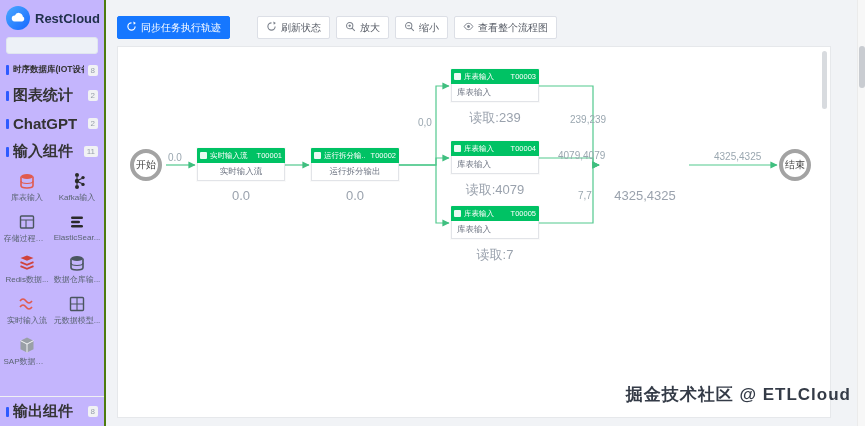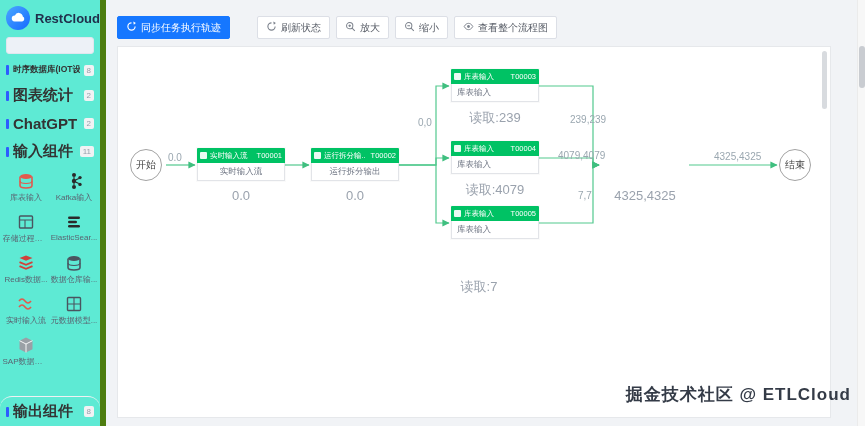--- a/index.html
+++ b/index.html
@@ -4,56 +4,56 @@
 <style>
   * { margin:0; padding:0; box-sizing:border-box; }
   html,body { width:865px; height:426px; }
   body {
     position:relative; overflow:hidden;
     background:#f1f3f6;
     font-family:"Liberation Sans", sans-serif;
   }
   
   .sidebar { position:absolute; left:0; top:0; width:106px; height:426px;
-    background:#5eead4; border-right:6px solid #4d7c0f; z-index:5; display:flex; flex-direction:column; }
+    background:#c4b5fd; border-right:2px solid #4d7c0f; z-index:5; display:flex; flex-direction:column; }
   .logo-row { display:flex; align-items:center; gap:5px; padding:6px 5px 4px 6px; }
   .logo-badge { width:24px; height:24px; border-radius:50%; flex:0 0 auto;
     background:linear-gradient(135deg,#4aa8ff,#1668ff); display:flex; align-items:center; justify-content:center; }
   .logo-text { font-weight:bold; font-size:13px; color:#20304c; white-space:nowrap; }
   .search-box { margin:3px 6px 5px; height:17px; background:#edf1f7; border:1px solid #e0e6ef; border-radius:3px; display:flex; }
   .search-box input { flex:1; border:none; background:transparent; outline:none; font-size:9px; padding:0 5px; color:#667; }
   .cat-row { display:flex; align-items:center; gap:4px; padding:5px 6px; cursor:pointer; }
   .cat-marker { width:3px; height:10px; background:#2e5bff; border-radius:1px; flex:0 0 auto; }
   .cat-label { flex:1; font-size:15px; font-weight:bold; color:#333; white-space:nowrap; overflow:hidden; }
   .cat-badge { font-size:8px; color:#98a0ab; background:#f1f2f4; border-radius:2px; padding:1px 3px; }
   .comp-grid { display:grid; grid-template-columns:1fr 1fr; padding:1px 2px; row-gap:1px; }
   .comp-item { display:flex; flex-direction:column; align-items:center; gap:2px; padding:5px 0 4px; cursor:grab; }
   .comp-label { font-size:8px; color:#5a6472; white-space:nowrap; overflow:hidden; text-overflow:ellipsis; max-width:47px; }
   .comp-icon { width:18px; height:18px; }
-  .sidebar-footer { margin-top:auto; border-top:1px solid #f0f1f3;border-radius:12px; }
+  .sidebar-footer { margin-top:auto; border-top:1px solid #f0f1f3; }
   
   .toolbar { position:absolute; left:117px; top:16px; display:flex; align-items:center; z-index:4; }
   .tb-btn { height:23px; display:inline-flex; align-items:center; gap:4px; padding:0 8px;
     background:#fff; border:1px solid #dcdfe6; border-radius:2px; font-size:10px; color:#575c66;
     margin-right:6px; cursor:pointer; white-space:nowrap; }
   .tb-btn.primary { background:#1677ff; border-color:#1677ff; color:#fff; margin-right:27px; }
   
   .canvas { position:absolute; left:117px; top:46px; width:714px; height:372px;
     background:#fff; border:1px solid #e6e8eb; z-index:1; }
   .edges { position:absolute; left:0; top:0; }
   .flow-node { position:absolute; width:88px; cursor:pointer; box-shadow:0 0 0 1px rgba(0,0,0,0.02); }
   .node-header { height:15px; background:#00c264; color:#fff; display:flex; align-items:center; gap:3px;
     padding:0 3px; font-size:7.5px; border-radius:1px 1px 0 0; }
   .node-hicon { width:7px; height:7px; background:rgba(255,255,255,.92); border-radius:1px; flex:0 0 auto; }
   .node-title { flex:1; white-space:nowrap; overflow:hidden; }
   .node-id { white-space:nowrap; }
   .node-body { height:18px; background:#fff; border:1px solid #e2e4e8; border-top:none;
     font-size:8.5px; color:#6b7280; display:flex; align-items:center; justify-content:center; }
   .node-count { position:absolute; width:88px; text-align:center; font-size:13px; color:#9aa2ad; }
-  .endpoint { position:absolute; width:32px; height:32px; border:1px solid #a3a3a3; border-radius:50%;
+  .endpoint { position:absolute; width:32px; height:32px; border:4px solid #a3a3a3; border-radius:50%;
     background:#fff; display:flex; align-items:center; justify-content:center; font-size:10px; color:#444; cursor:pointer; }
   .edge-label { position:absolute; font-size:10px; color:#9aa7b0; white-space:nowrap; }
   
   .watermark { position:absolute; right:14px; top:383px; font-size:17px; font-weight:bold;
     color:#343b47; z-index:6; letter-spacing:1px; white-space:nowrap; }
   .win-scroll { position:absolute; right:0; top:0; width:8px; height:426px; background:#f7f7f7;
     border-left:1px solid #ebebeb; z-index:7; }
   .win-thumb { position:absolute; left:1px; top:46px; width:6px; height:42px; background:#c9ccd1; border-radius:3px; cursor:pointer; }
   .canvas-thumb { position:absolute; right:3px; top:4px; width:5px; height:58px; background:#d8dbdf; border-radius:3px; cursor:pointer; }
 </style>
@@ -302,21 +302,21 @@
   <div class="node-count" style="left:333px; top:134px;">读取:4079</div>
 
   <div class="flow-node" style="left:333px; top:159px;">
     <div class="node-header">
       <span class="node-hicon"></span>
       <span class="node-title">库表输入</span>
       <span class="node-id">T00005</span>
     </div>
     <div class="node-body" style="justify-content:flex-start; padding-left:5px;">库表输入</div>
   </div>
-  <div class="node-count" style="left:317px; top:199px;margin-top:32px;">读取:7</div>
+  <div class="node-count" style="left:333px; top:199px;">读取:7</div>
 
   <div class="node-count" style="left:483px; top:141px;">4325,4325</div>
 
   <span class="edge-label" style="left:50px; top:105px;">0.0</span>
   <span class="edge-label" style="left:300px; top:70px;">0,0</span>
   <span class="edge-label" style="left:452px; top:67px;">239,239</span>
   <span class="edge-label" style="left:440px; top:103px;">4079,4079</span>
   <span class="edge-label" style="left:460px; top:143px;">7,7</span>
   <span class="edge-label" style="left:596px; top:104px;">4325,4325</span>
 

